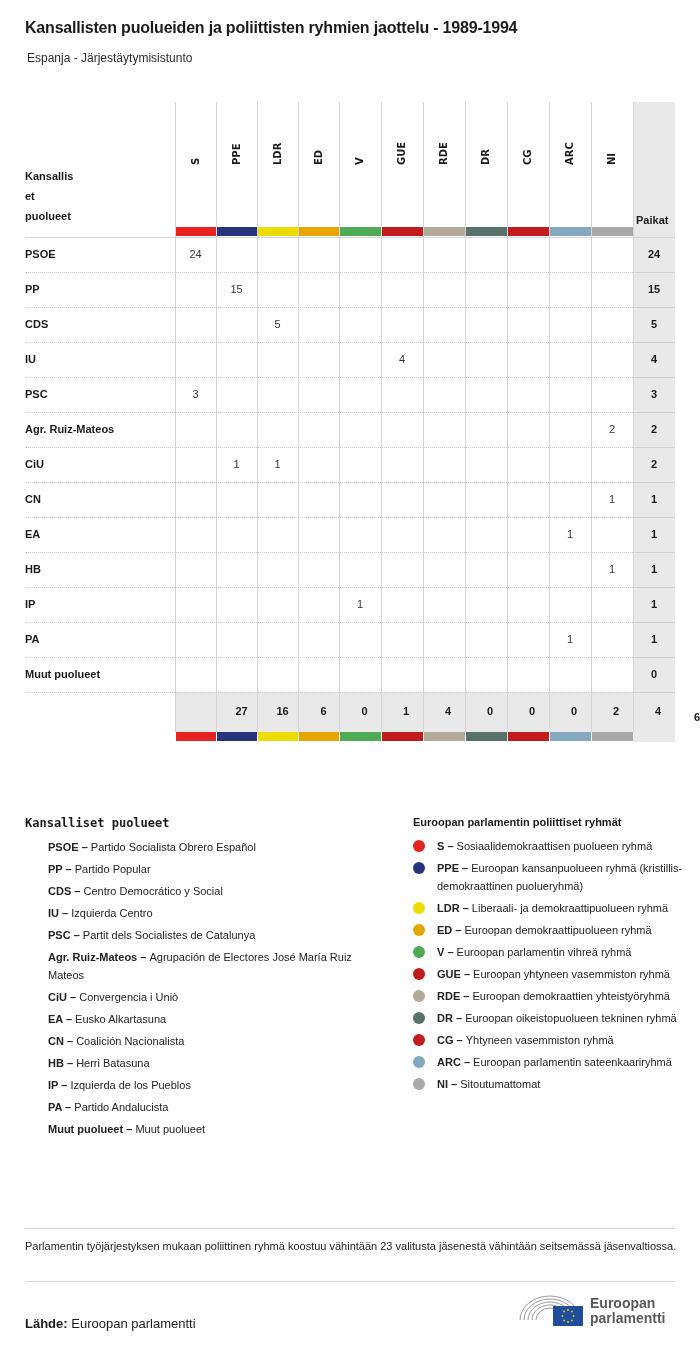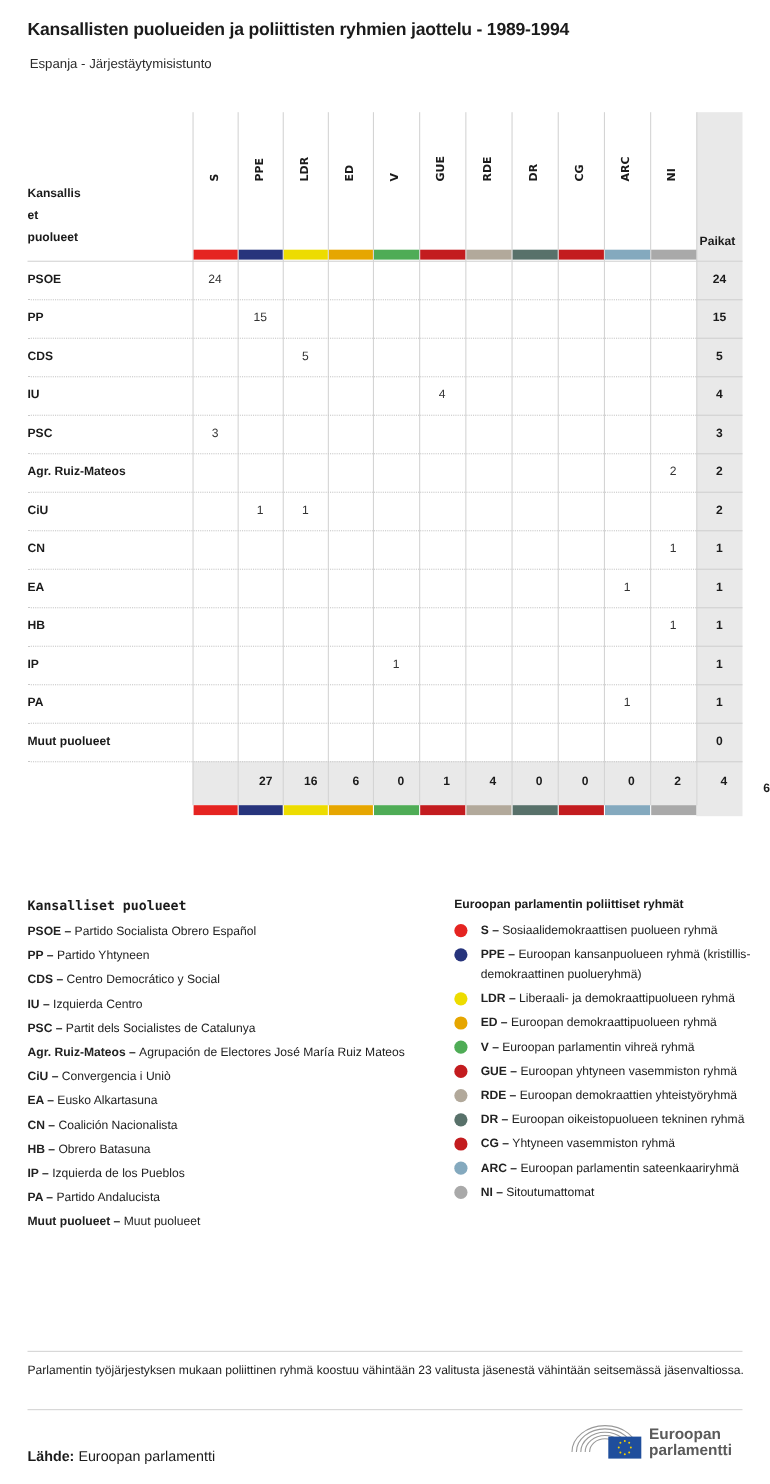--- a/index.html
+++ b/index.html
@@ -22,21 +22,21 @@
   .cell { position: absolute; font-size: 11px; text-align: center; color: #333; }
   .rowtotal { position: absolute; font-size: 11px; font-weight: bold; text-align: center; }
   .hline-solid { position: absolute; height: 1px; background: #d4d4d4; }
   .hline-dot { position: absolute; height: 0; border-top: 1px dotted #c8c8c8; }
   .sumrow-bg { position: absolute; background: #e9e9e9; }
   .sumcell { position: absolute; font-size: 11px; font-weight: bold; text-align: center; margin-left: 46px; }
 
   
   .leg-left { position: absolute; left: 25px; top: 816px; width: 345px; }
   .leg-left h3 { font-family: "DejaVu Sans Mono", monospace; font-size: 12px; font-weight: bold; margin-bottom: 8px; }
-  .leg-left .item { font-size: 11px; line-height: 18px; margin-bottom: 4px; color: #222; }
+  .leg-left .item { font-size: 11px; line-height: 18px; margin-bottom: 4px; color: #222; margin-left: 23px; }
   .leg-left .item b { font-weight: bold; }
   .leg-right { position: absolute; left: 413px; top: 816px; width: 270px; }
   .leg-right h3 { font-size: 11px; font-weight: bold; margin-bottom: 9px; }
   .leg-right .item { position: relative; padding-left: 24px; font-size: 11px; line-height: 18px; margin-bottom: 4px; color: #222; }
   .leg-right .dot { position: absolute; left: 0; top: 3px; width: 12px; height: 12px; border-radius: 50%; }
 
   .sep { position: absolute; left: 25px; width: 650px; height: 1px; background: #d4d4d4; }
   .note { position: absolute; left: 25px; top: 1238px; width: 655px; font-size: 11px; line-height: 17px; color: #222; }
   .source { position: absolute; left: 25px; top: 1316px; font-size: 13px; }
   .source b { font-weight: bold; }
@@ -180,29 +180,29 @@
     <div class="sumcell" style="left: 507px; top: 705px; width: 42px;">0</div>
     <div class="sumcell" style="left: 549px; top: 705px; width: 42px;">2</div>
     <div class="sumcell" style="left: 591px; top: 705px; width: 42px;">4</div>
     <div class="sumcell" style="left: 633px; top: 711px; width: 42px;">60</div>
   </div>
 
 <div class="leg-left">
   <h3>Kansalliset puolueet</h3>
   <div id="leg-left-items">
       <div class="item"><b>PSOE</b><b> – </b><span>Partido Socialista Obrero Español</span></div>
-      <div class="item"><b>PP</b><b> – </b><span>Partido Yhtyneen</span></div>
+      <div class="item"><b>PP</b><b> – </b><span>Partido Popular</span></div>
       <div class="item"><b>CDS</b><b> – </b><span>Centro Democrático y Social</span></div>
       <div class="item"><b>IU</b><b> – </b><span>Izquierda Centro</span></div>
       <div class="item"><b>PSC</b><b> – </b><span>Partit dels Socialistes de Catalunya</span></div>
       <div class="item"><b>Agr. Ruiz-Mateos</b><b> – </b><span>Agrupación de Electores José María Ruiz Mateos</span></div>
       <div class="item"><b>CiU</b><b> – </b><span>Convergencia i Uniò</span></div>
       <div class="item"><b>EA</b><b> – </b><span>Eusko Alkartasuna</span></div>
       <div class="item"><b>CN</b><b> – </b><span>Coalición Nacionalista</span></div>
-      <div class="item"><b>HB</b><b> – </b><span>Obrero Batasuna</span></div>
+      <div class="item"><b>HB</b><b> – </b><span>Herri Batasuna</span></div>
       <div class="item"><b>IP</b><b> – </b><span>Izquierda de los Pueblos</span></div>
       <div class="item"><b>PA</b><b> – </b><span>Partido Andalucista</span></div>
       <div class="item"><b>Muut puolueet</b><b> – </b><span>Muut puolueet</span></div>
     </div>
 </div>
 
 <div class="leg-right">
   <h3>Euroopan parlamentin poliittiset ryhmät</h3>
   <div id="leg-right-items">
       <div class="item"><span class="dot" style="background: rgb(229, 36, 33);"></span><b>S</b><b> – </b><span>Sosiaalidemokraattisen puolueen ryhmä</span></div>

